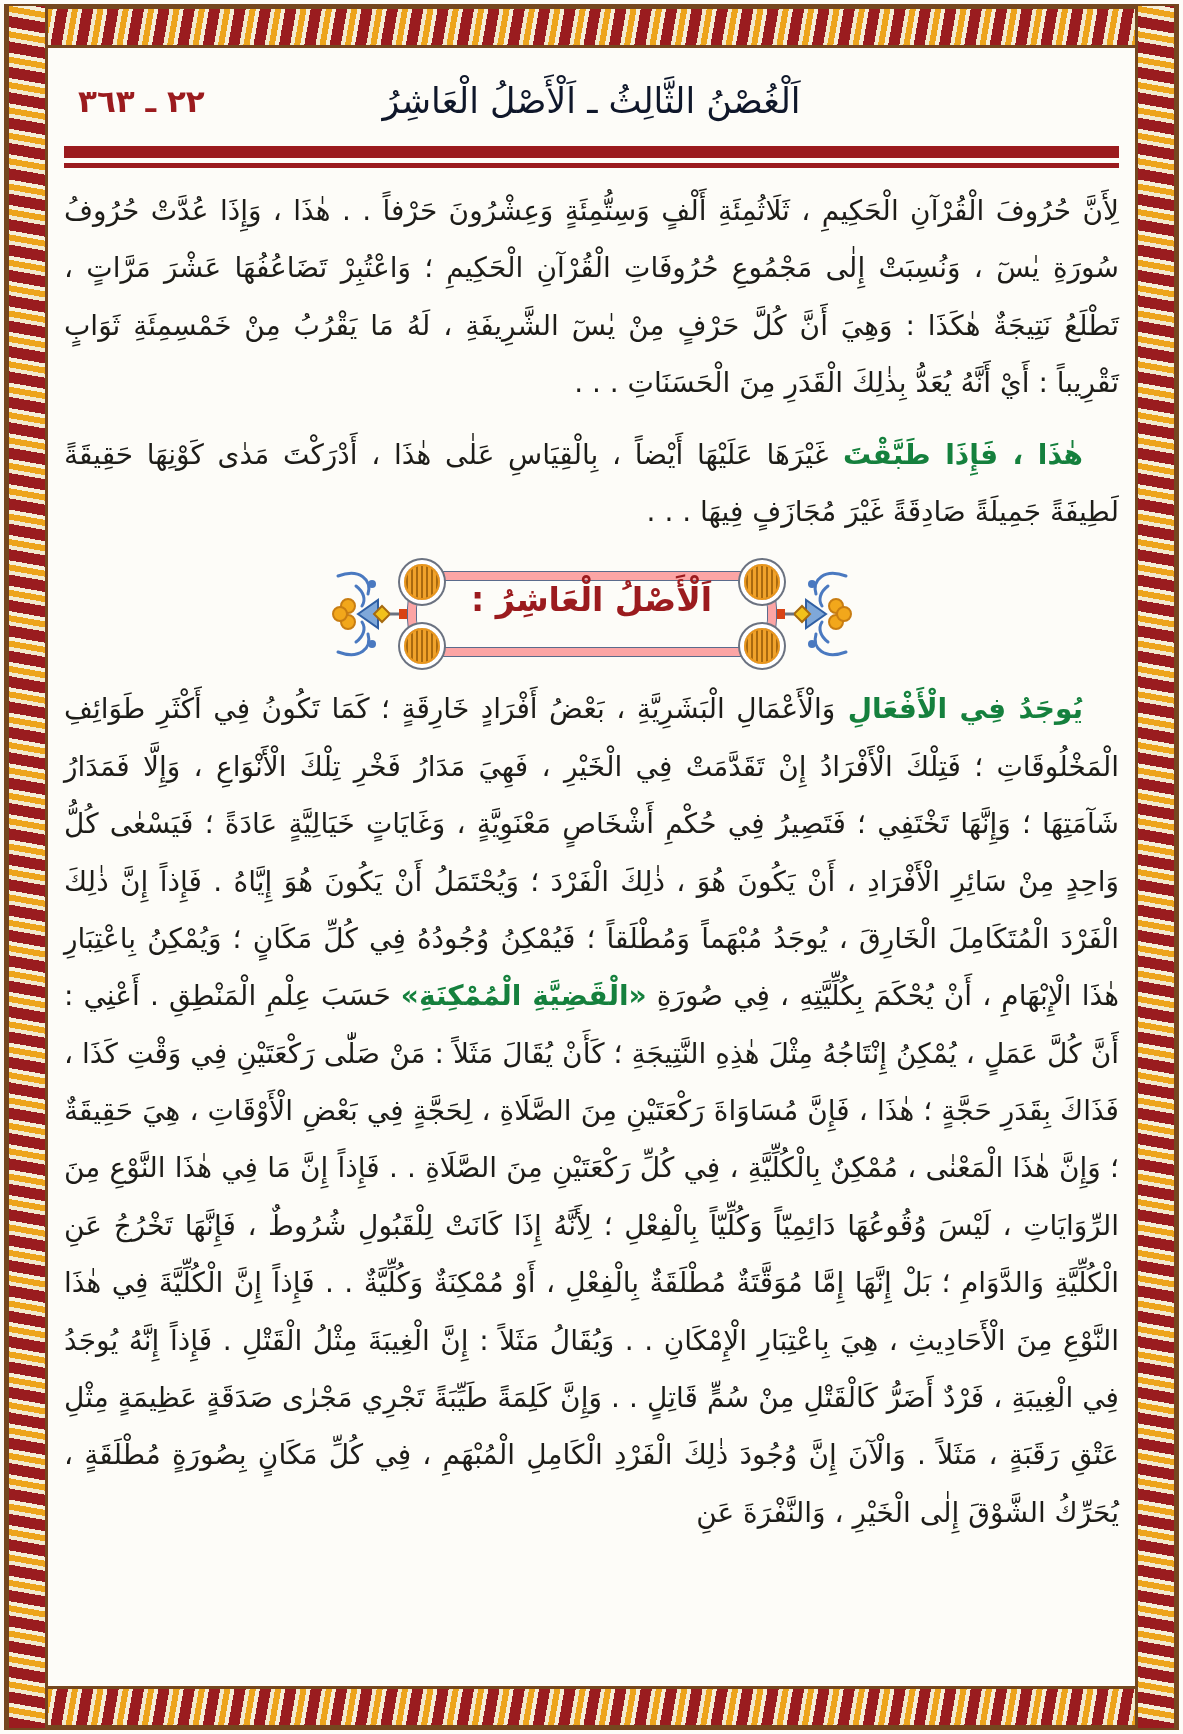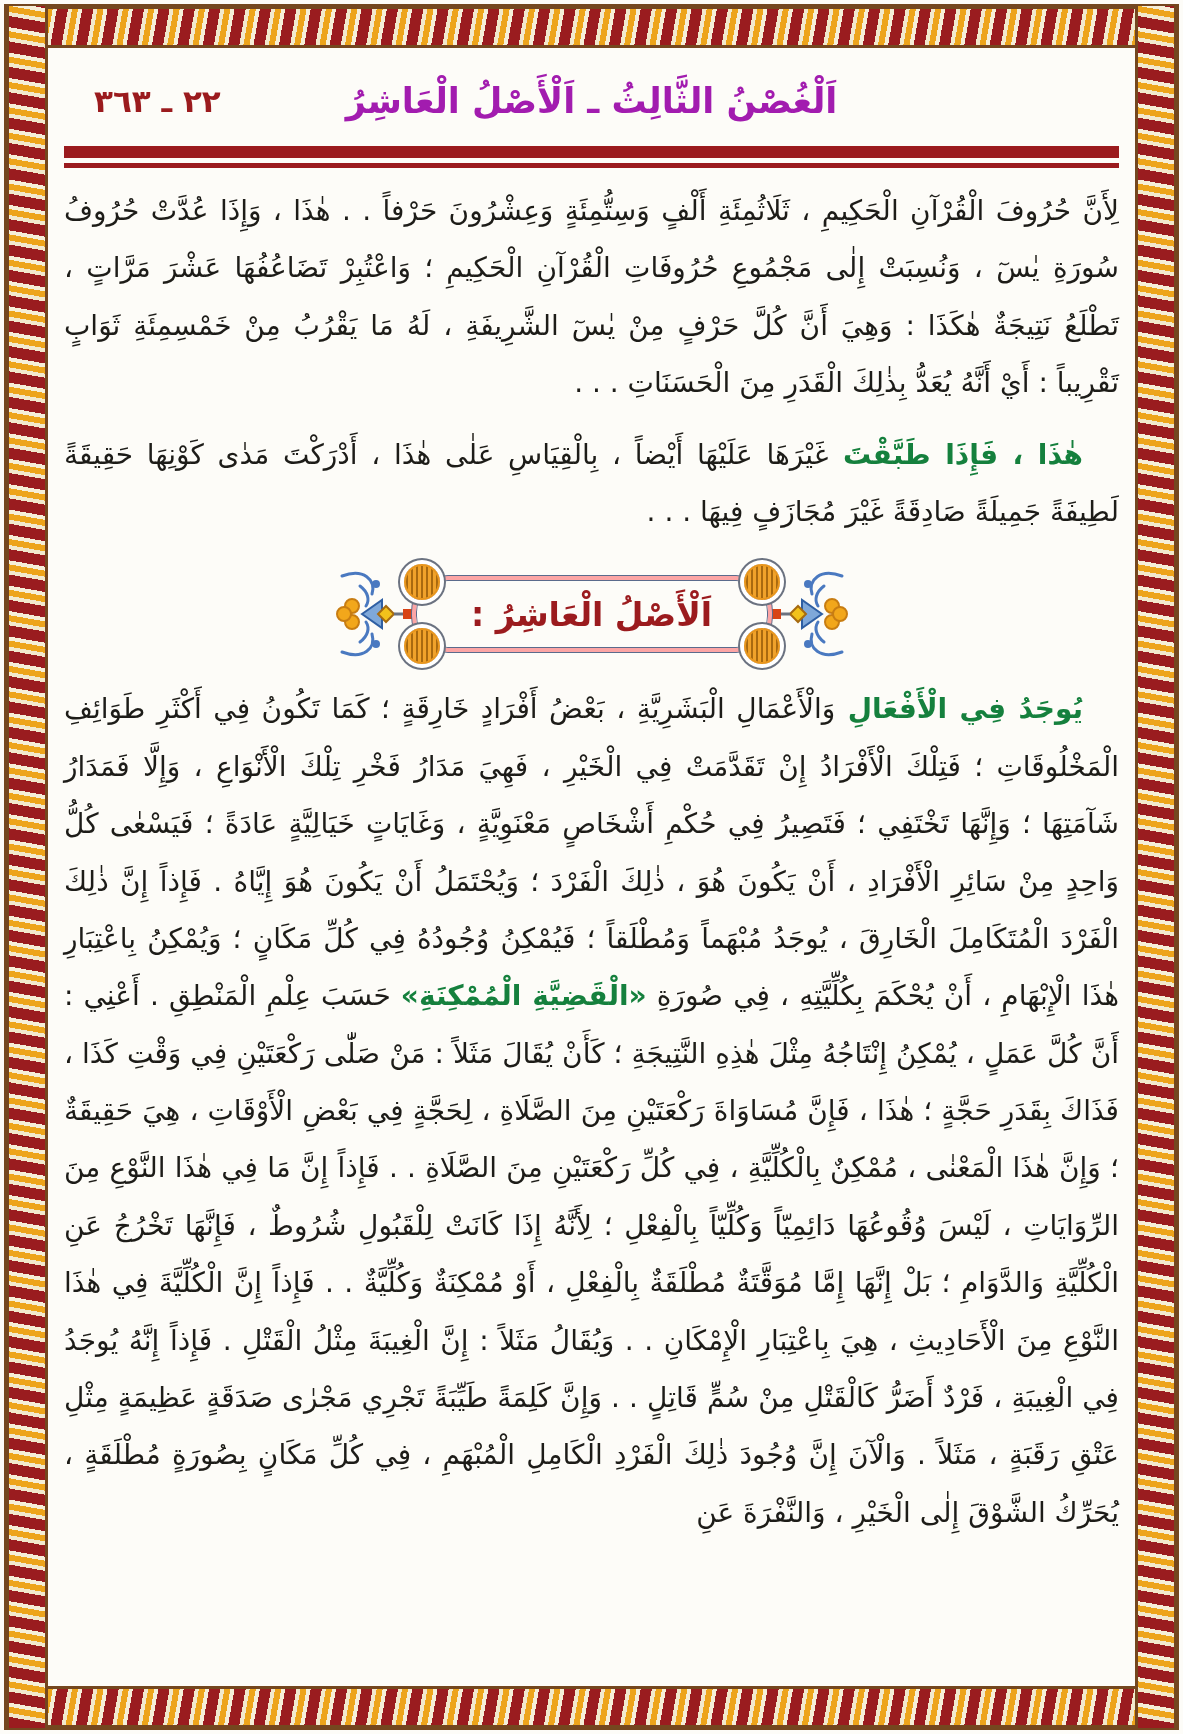--- a/index.html
+++ b/index.html
@@ -33,24 +33,24 @@
   .frame-right{right:6px;}
 
   
   .content{
     position:absolute;left:64px;right:64px;top:54px;bottom:52px;
     direction:rtl;
   }
   .header{position:relative;height:66px;margin-top:14px;}
   .page-title{
     display:block;text-align:center;
-    color:#a21caf;font-weight:bold;font-size:35px;line-height:66px;
+    color:#0f172a;font-weight:normal;font-size:35px;line-height:66px;
   }
   .page-numbers{
-    position:absolute;left:30px;top:0;
+    position:absolute;left:14px;top:0;
     color:#9b1b1e;font-weight:bold;font-size:31px;line-height:66px;
     direction:rtl;
   }
   .rule-thick{height:12px;background:#9b1b1e;margin-top:12px;}
   .rule-thin{height:5px;background:#9b1b1e;margin-top:5px;}
 
   .body-text{margin-top:10px;}
   .para{
     margin:14px 0 0 0;
     font-size:28px;line-height:2.05;color:#1d1c18;
@@ -60,23 +60,23 @@
   .seg{color:#1d1c18;}
   .seg.red-seg{color:#15803d;font-weight:bold;}
 
   
   .ornament{
     width:560px;margin:22px auto 14px auto;height:104px;
     display:flex;align-items:center;justify-content:center;position:relative;
   }
   .cartouche{
     position:relative;width:352px;height:68px;
-    border:4px solid #fca5a5;border-radius:36px;
+    border:8px solid #fca5a5;border-radius:36px;
     box-shadow:inset 0 0 0 1px #5b6b8c,0 0 0 1px #5b6b8c;
-    display:flex;align-items:center;justify-content:center;
+    display:flex;align-items:flex-start;justify-content:center;
     background:#fdfcf8;z-index:2;
   }
   .ornament-title{
     color:#9b1b1e;font-weight:bold;font-size:33px;white-space:nowrap;
   }
   .orn-circle{
     position:absolute;width:32px;height:32px;border-radius:50%;
     background:repeating-linear-gradient(90deg,#a8690f 0 2px,#f0a22b 2px 5px);
     border:2px solid #e8961e;
     box-shadow:0 0 0 4px #ffffff,0 0 0 6px #6b7280;

